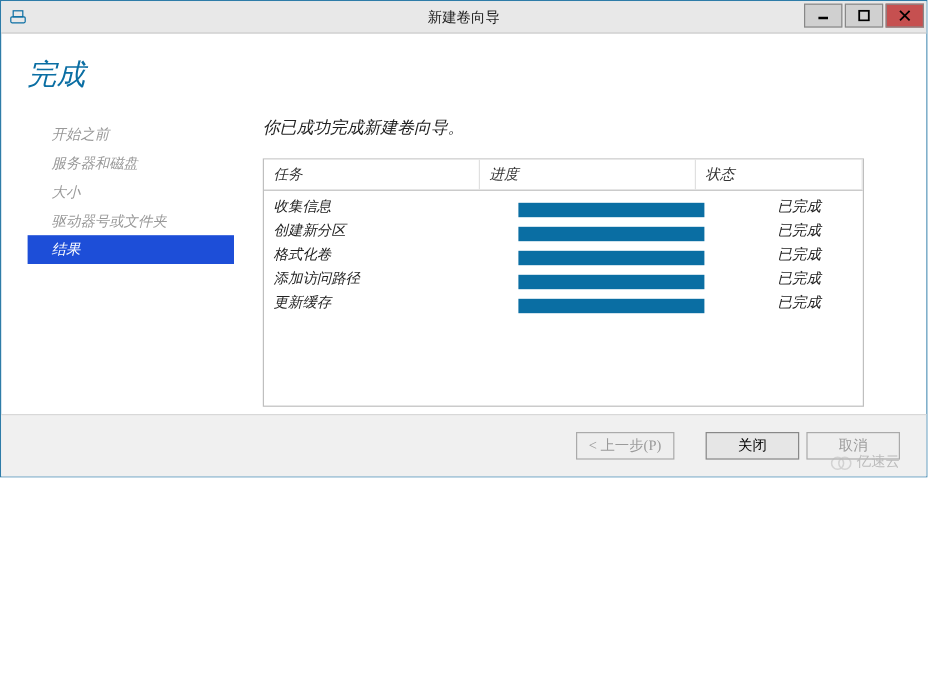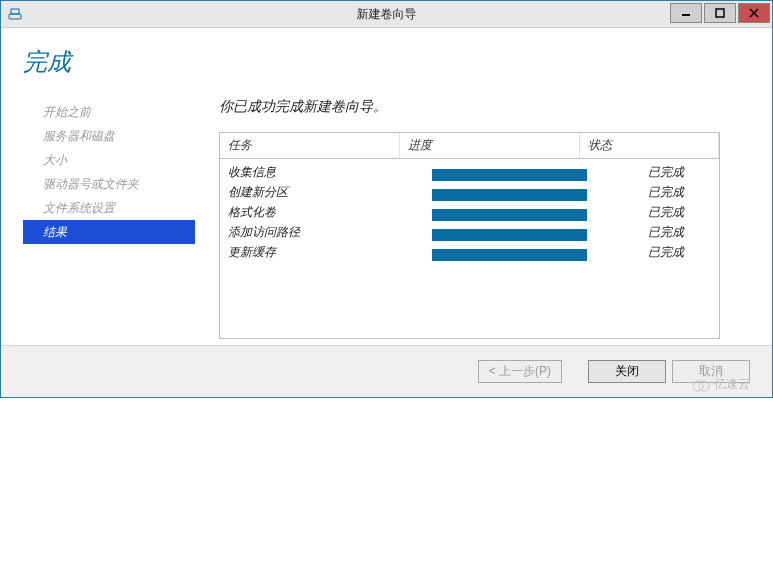--- a/index.html
+++ b/index.html
@@ -25,21 +25,21 @@
     .col-task { width: 180px; }
     .col-prog { width: 180px; }
     .col-stat { flex: 1; }
     .grid-body { padding: 2px 0; }
     .row { display: flex; align-items: flex-end; height: 20px; padding: 0 8px; gap: 28px; }
     .r-task { width: 176px; color: #222; }
     .r-prog { width: 180px; display:flex; align-items:center; }
     .bar { width: 155px; height: 12px; background: #0a6ea3; }
     .r-stat { flex: 1; color: #222; padding-left: 8px; }
     .footer { height: 52px; background: #f0f0f0; border-top: 1px solid #d8d8d8; display: flex; justify-content: flex-end; align-items: center; padding-right: 22px; gap: 6px; }
-    .btn { height: 23px; min-width: 78px; border: 1px solid #aaa; background: #eee; font-size: 12px; color: #555; display:flex; align-items:center; justify-content:center; padding: 0 10px; }
+    .btn { height: 23px; min-width: 78px; border: 1px solid #aaa; background: #eee; font-size: 12px; color: #555; display:flex; align-items:center; justify-content:center; padding: 0 10px; font-family: Liberation Serif, serif; }
     .btn.enabled { color: #000; border-color: #888; background: #e6e6e6; }
     .btn.disabled { color: #9a9a9a; }
     .watermark { position: absolute; right: 22px; bottom: 4px; color: #bbb; font-size: 12px; display:flex; align-items:center; gap:3px; pointer-events: none; }
     .watermark svg { opacity: .55; }
   </style>
 </head>
 <body>
 
 <div class="window">
   <div class="titlebar">
@@ -72,21 +72,20 @@
 
   <div class="content">
     <div class="page-title">完成</div>
 
     <div class="body">
       <div class="sidebar">
         <div class="side-item">开始之前</div>
         <div class="side-item">服务器和磁盘</div>
         <div class="side-item">大小</div>
         <div class="side-item">驱动器号或文件夹</div>
-        <div class="side-item">文件系统设置</div>
         <div class="side-item active">结果</div>
       </div>
 
       <div class="main">
         <div class="subtitle">你已成功完成新建卷向导。</div>
         <div class="grid">
           <div class="grid-head">
             <div class="gh-cell col-task">任务</div>
             <div class="gh-cell col-prog">进度</div>
             <div class="gh-cell col-stat">状态</div>

